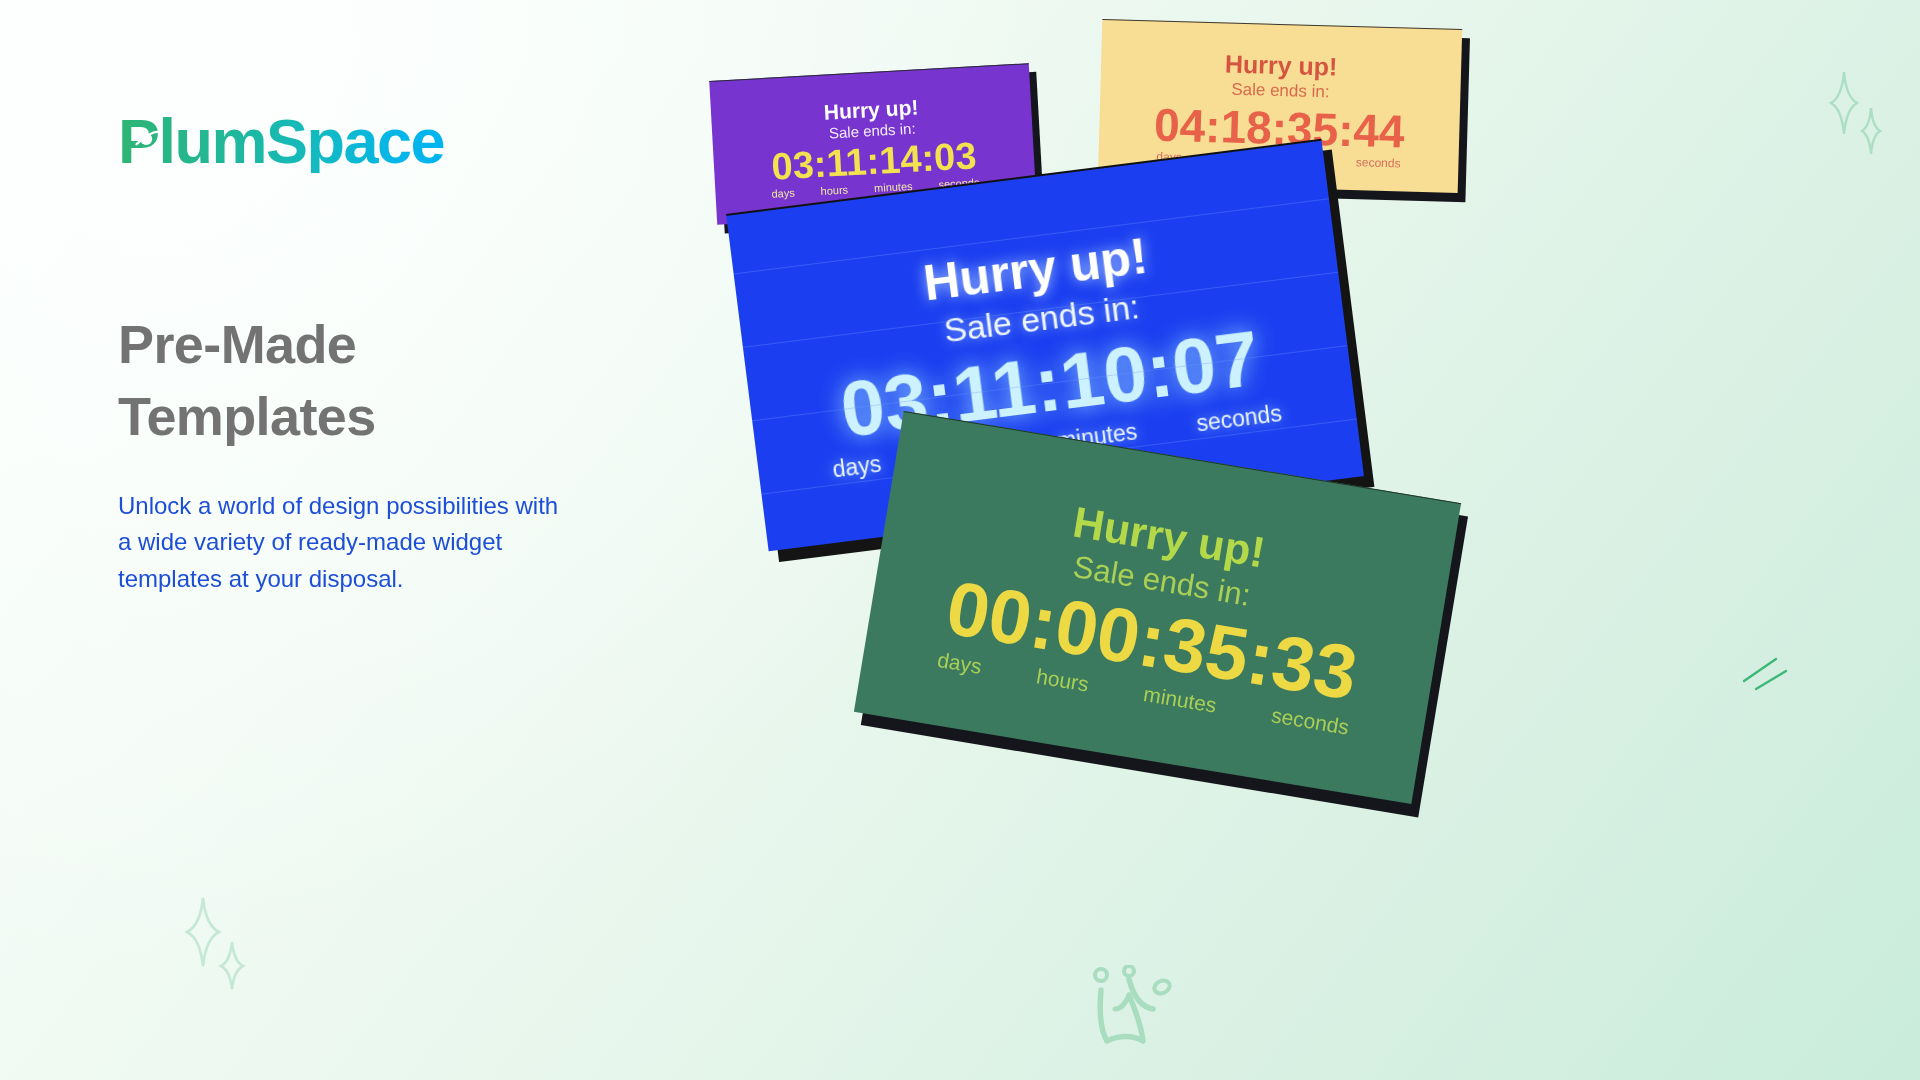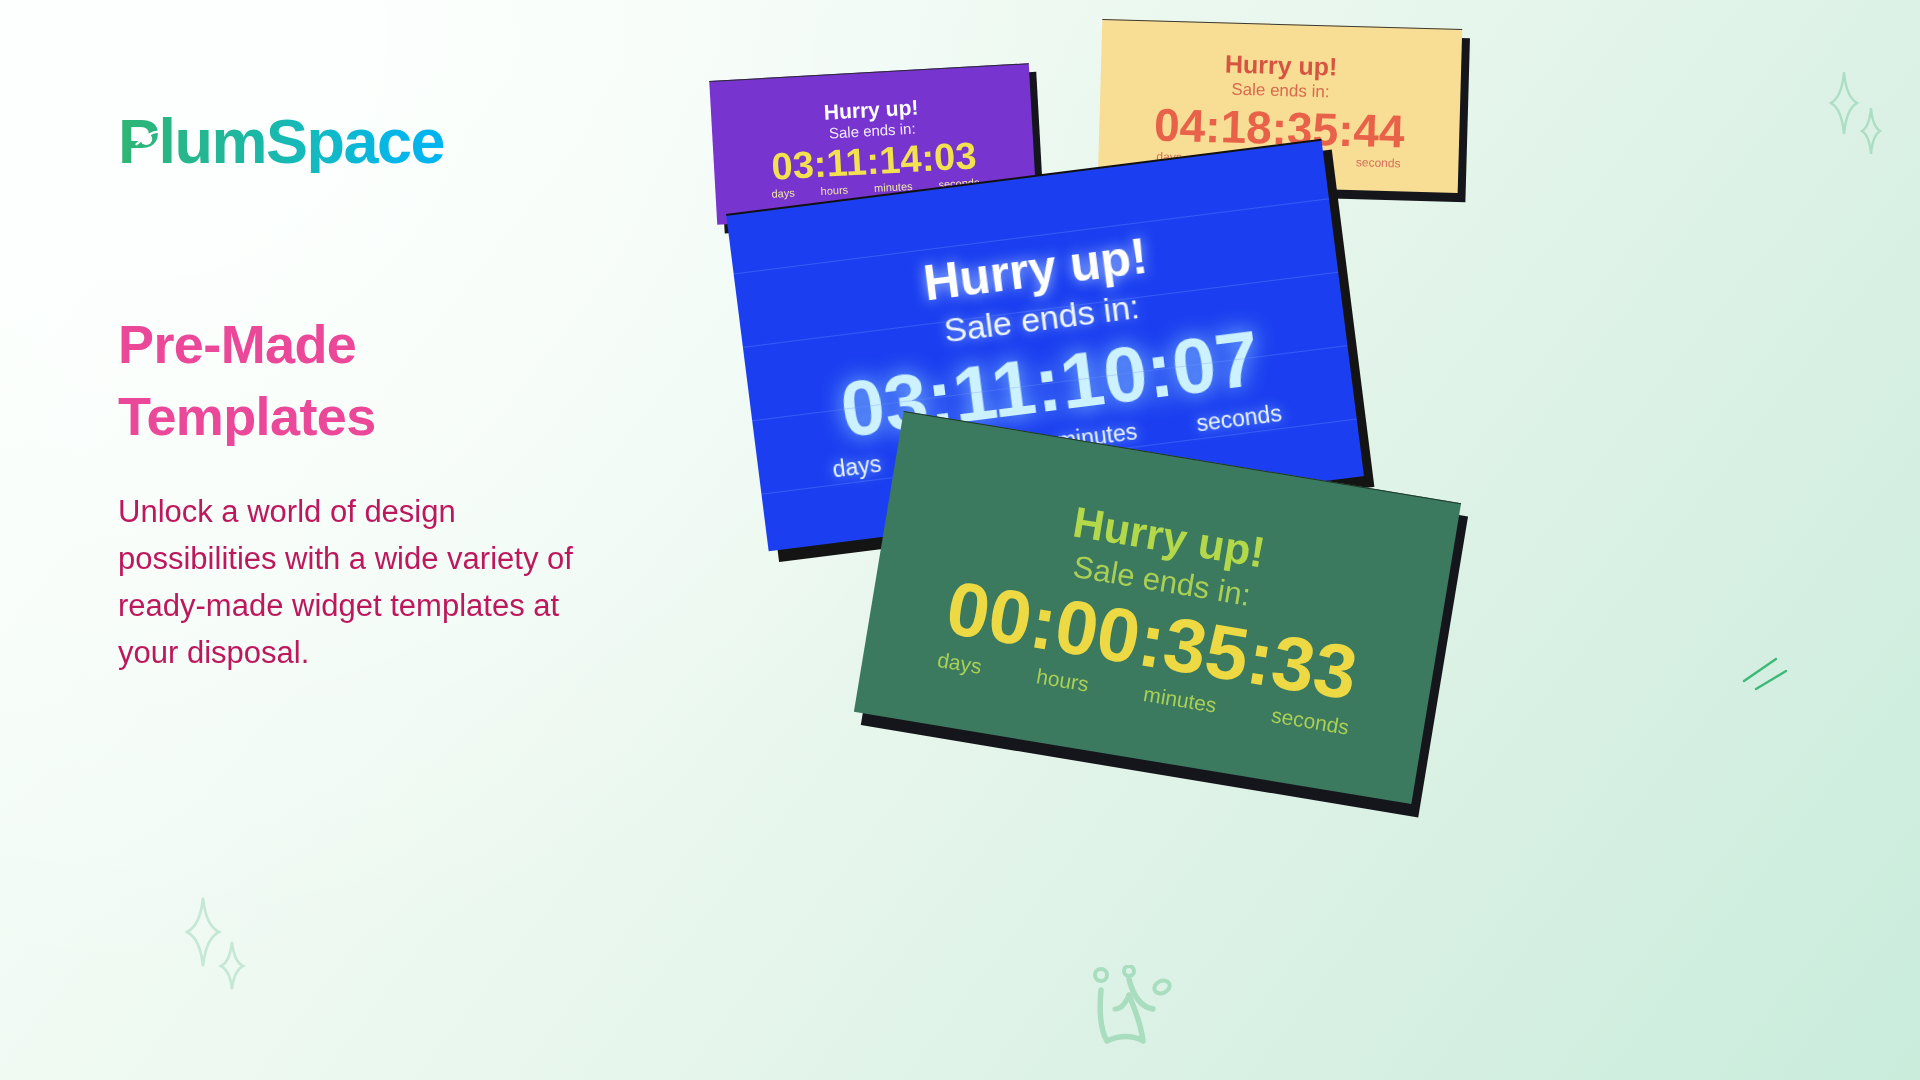--- a/index.html
+++ b/index.html
@@ -17,25 +17,25 @@
 
   .logo { display:flex; align-items:center; font-size:63px; font-weight:bold; letter-spacing:-1.5px; line-height:1; }
   .logo-text {
     background:linear-gradient(90deg,#2fb574 0%, #20b79a 34%, #12bac2 62%, #06b6e8 85%, #00b4f0 100%);
     -webkit-background-clip:text; background-clip:text; color:transparent;
     position:relative;
   }
   .logo-planet { position:absolute; left:14px; top:14px; width:30px; height:30px; }
 
   .headline {
-    margin-top:135px; font-size:54px; font-weight:bold; color:#ec4899;
+    margin-top:135px; font-size:54px; font-weight:bold; color:#737373;
     line-height:1.34; letter-spacing:-0.6px; max-width:430px;
   }
   .subcopy {
-    margin-top:35px; font-size:31px; color:#be185d; line-height:1.52;
+    margin-top:35px; font-size:24px; color:#1d4ed8; line-height:1.52;
     max-width:455px; font-weight:400;
   }
 
   
   .deco { position:absolute; pointer-events:none; }
   .sparkle-bl { left:185px; top:890px; }
   .sparkle-tr { left:1828px; top:68px; }
   .crown { left:1085px; top:965px; }
 
   

